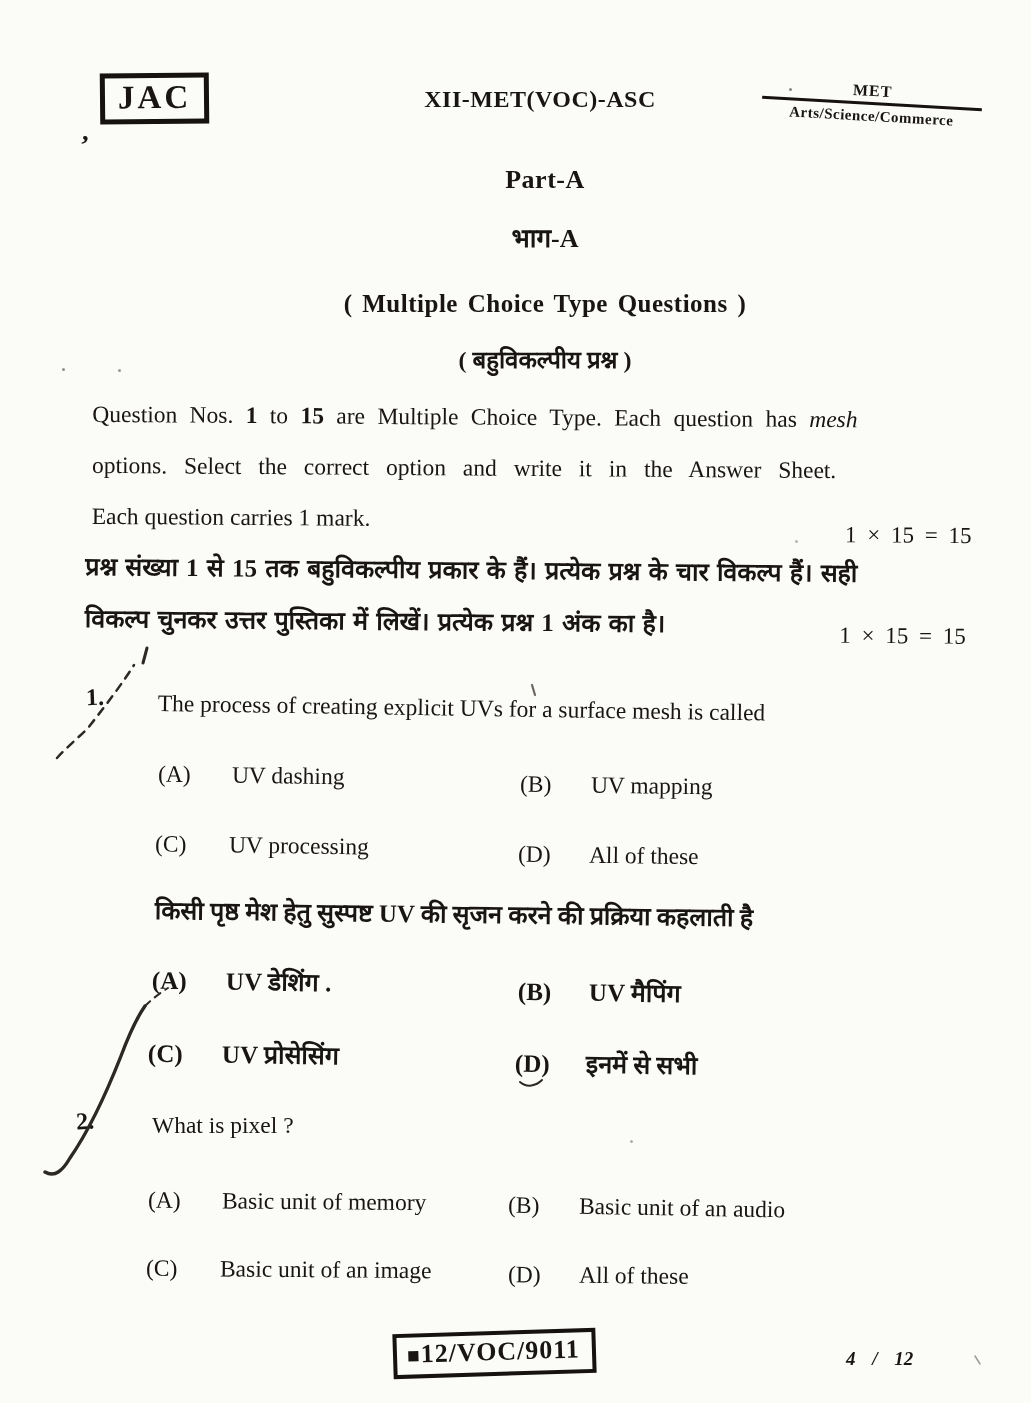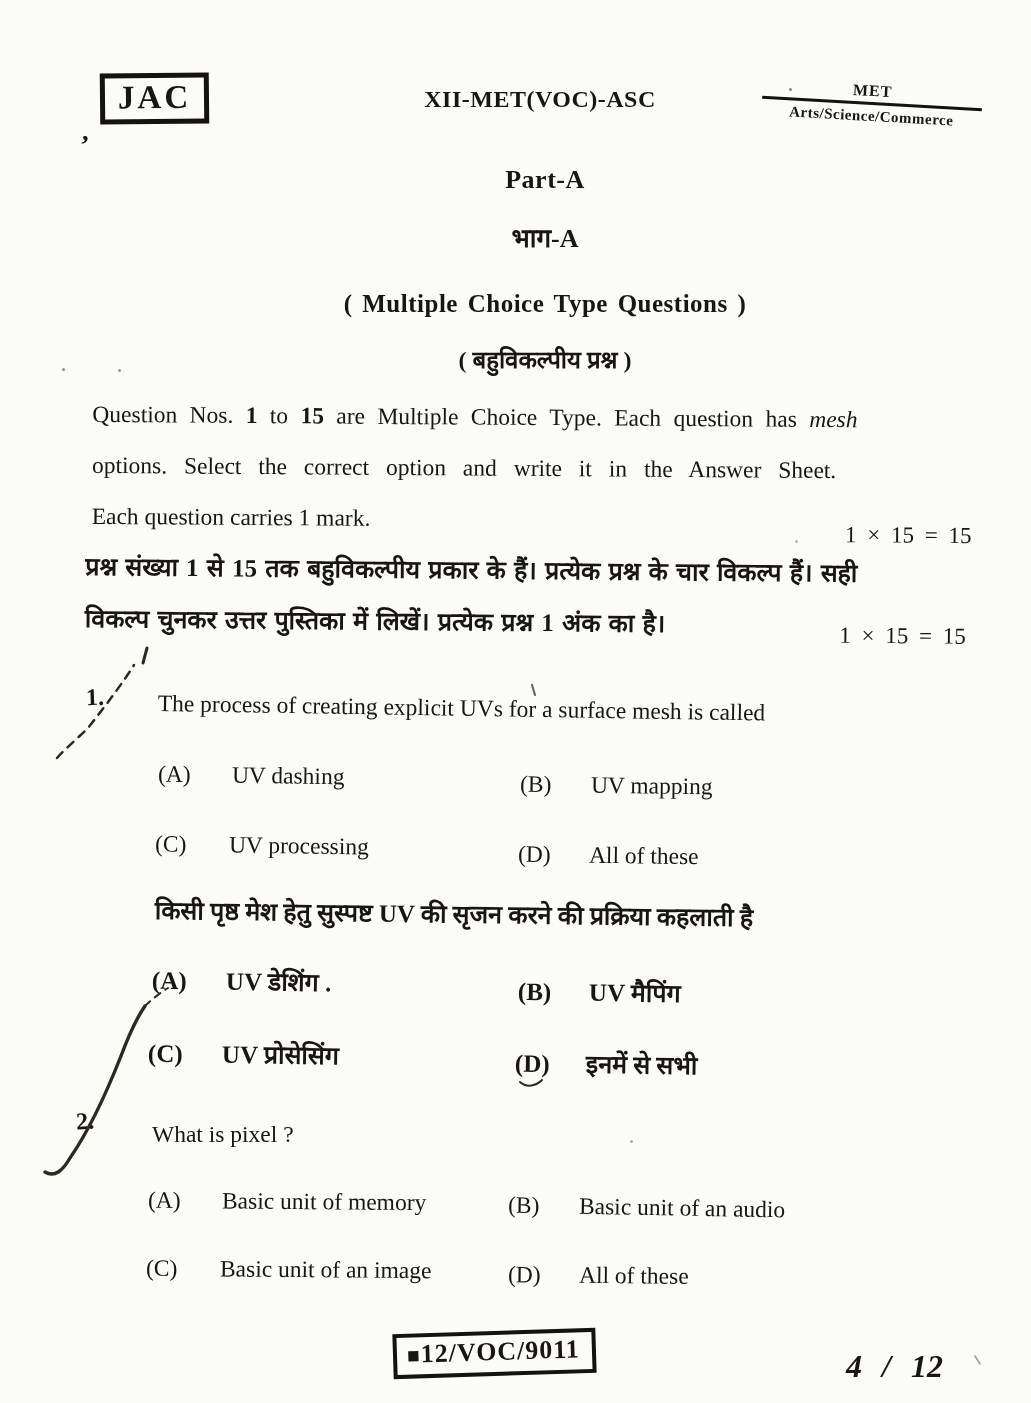--- a/index.html
+++ b/index.html
@@ -63,21 +63,21 @@
   
   .f-box{
     left:393px;top:1331px;
     border:4px solid #15120f;
     padding:2px 12px 5px 10px;
     transform:rotate(-1.8deg);
     font-size:26px;font-weight:700;letter-spacing:1px;
     white-space:nowrap;background:#fbfbf8;
   }
   .f-square{font-size:21px;letter-spacing:0;margin-right:1px;}
-  .f-page{left:846px;top:1348px;font-size:32px;font-style:italic;font-weight:700;word-spacing:12px;}
+  .f-page{left:846px;top:1348px;font-size:19px;font-style:italic;font-weight:700;word-spacing:12px;}
 
   .overlay{left:0;top:0;pointer-events:none;}
   .dot{position:absolute;background:#3a3733;border-radius:50%;}
 </style>
 </head>
 <body>
 
 <div class="page">
 
   <span class="abs comma-mark">,</span>
@@ -139,21 +139,21 @@
     <span class="letter">(B)</span><span>UV मैपिंग</span>
   </div>
   <div class="opt opt-hi" style="left:148px;top:1036px;transform:rotate(0.8deg);">
     <span class="letter">(C)</span><span>UV प्रोसेसिंग</span>
   </div>
   <div class="opt opt-hi opt-b" style="left:515px;top:1046px;transform:rotate(0.8deg);">
     <span class="letter">(D)</span><span>इनमें से सभी</span>
   </div>
 
   <div class="abs q-number" style="left:76px;top:1108px;transform:rotate(-3deg);">2.</div>
-  <div class="abs q-text-en nowrap" style="left:152px;top:1112px;margin-top:9px;">What is pixel ?</div>
+  <div class="abs q-text-en nowrap" style="left:152px;top:1112px;">What is pixel ?</div>
 
   <div class="opt" style="left:148px;top:1188px;transform:rotate(0.5deg);">
     <span class="letter">(A)</span><span>Basic unit of memory</span>
   </div>
   <div class="opt opt-b" style="left:508px;top:1194px;transform:rotate(1deg);">
     <span class="letter">(B)</span><span>Basic unit of an audio</span>
   </div>
   <div class="opt" style="left:146px;top:1256px;transform:rotate(0.5deg);">
     <span class="letter">(C)</span><span>Basic unit of an image</span>
   </div>

